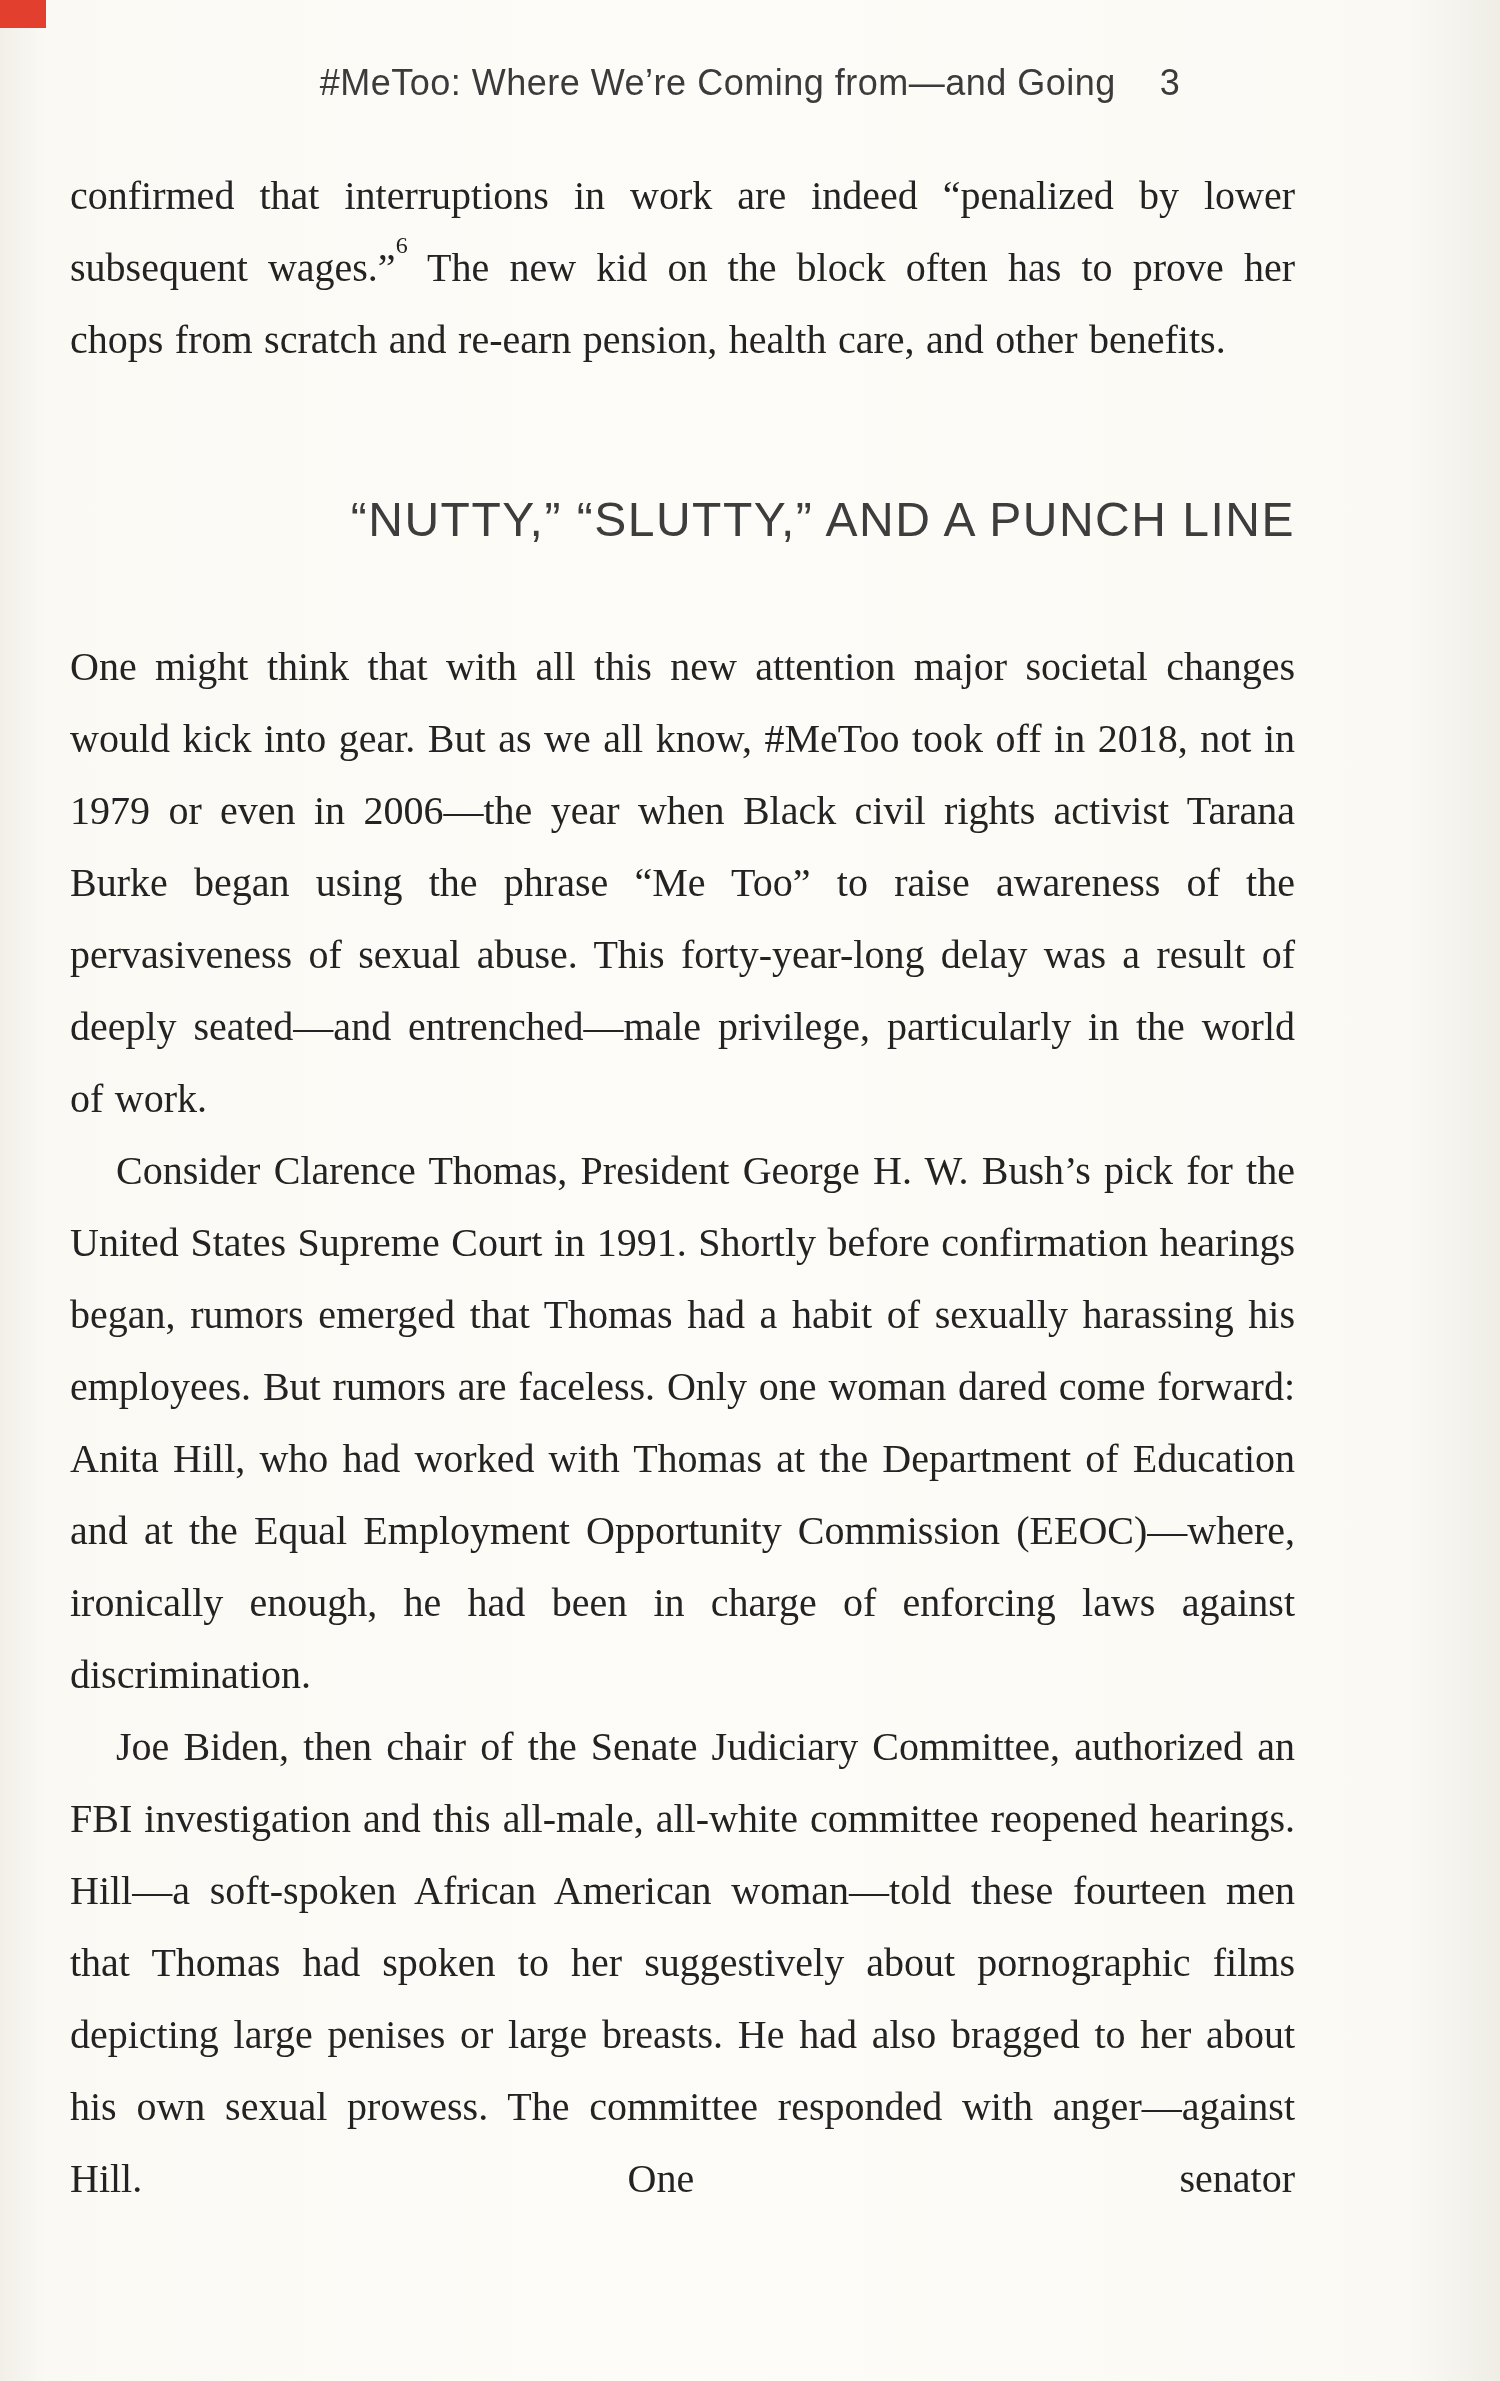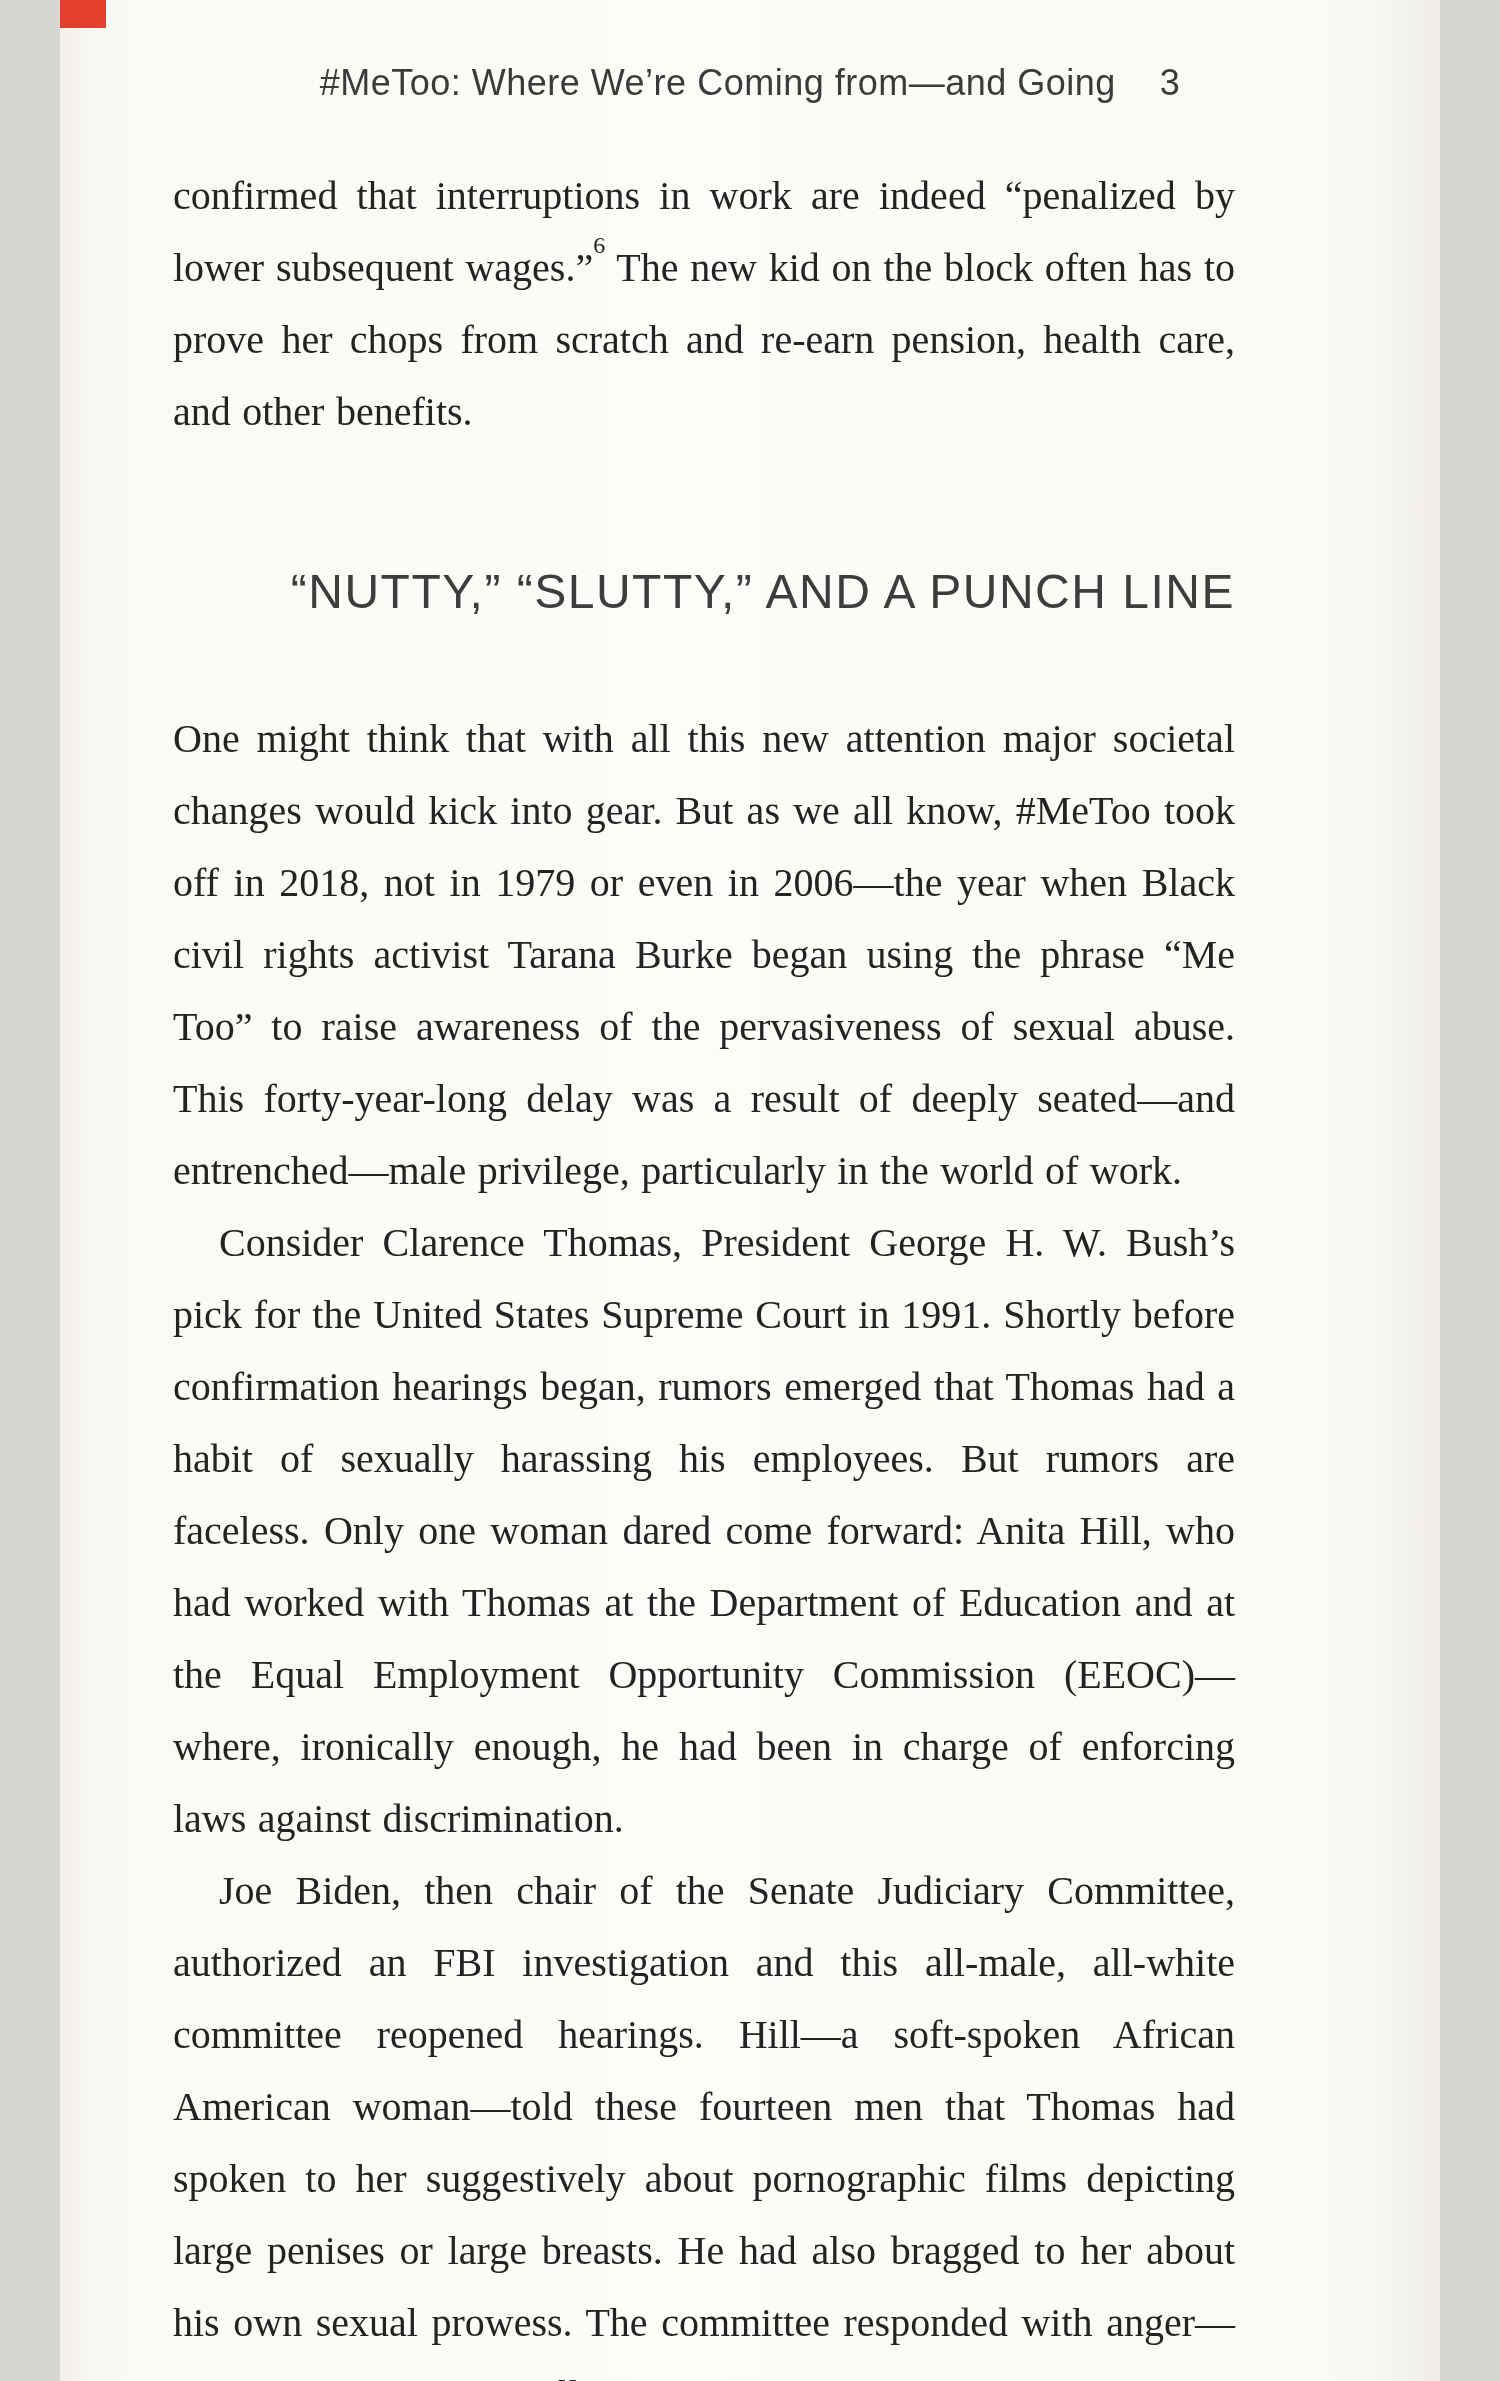--- a/index.html
+++ b/index.html
@@ -2,21 +2,21 @@
 <html lang="en"><head>
 <meta charset="utf-8">
 <style>
   html, body {
     margin: 0;
     padding: 0;
     background: #d8d6d1;
   }
   .scan {
     position: relative;
-    width: 1380px;
+    width: 1500px;
     height: 2381px;
     margin: 0 auto;
     overflow: hidden;
     box-sizing: border-box;
     background: linear-gradient(90deg, #f1efe8 0%, #fbf9f4 3%, #fdfcf8 45%, #fbf9f4 94%, #efede6 100%);
     font-family: "Liberation Serif", serif;
     color: #242424;
   }
   .corner-mark {
     position: absolute;
@@ -31,21 +31,21 @@
     text-align: center;
     font-family: "Liberation Sans", sans-serif;
     font-size: 36px;
     letter-spacing: 0.5px;
     color: #3b3b3b;
   }
   .running-head .page-number {
     margin-left: 44px;
   }
   .text-block {
-    margin: 56px 205px 0 113px;
+    margin: 56px 205px 0 70px;
   }
   .para {
     margin: 0;
     font-size: 40px;
     line-height: 72px;
     text-align: justify;
     word-spacing: 1.5px;
     color: #232323;
   }
   .para.no-indent { text-indent: 0; }

